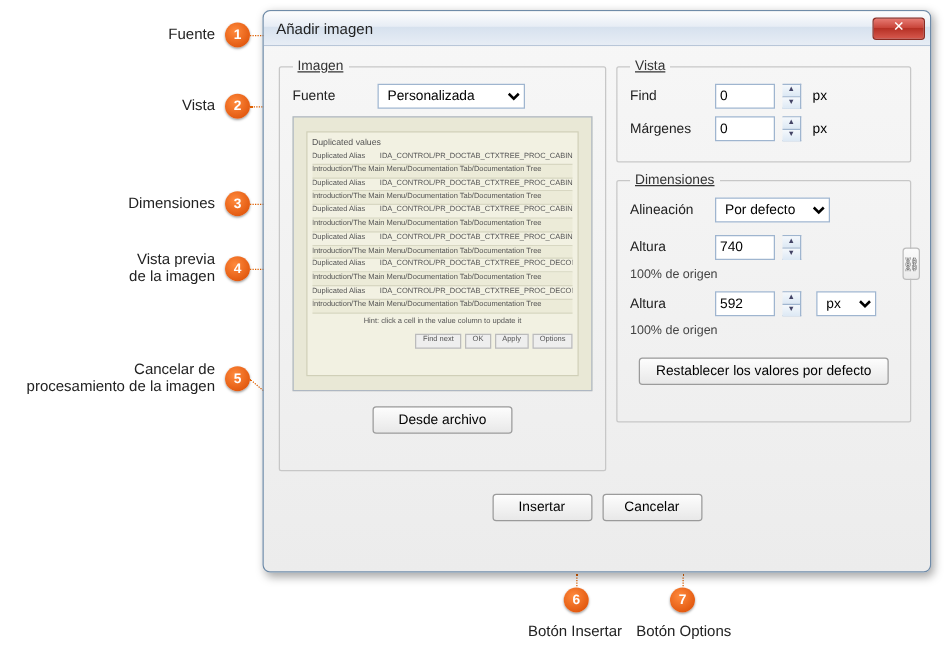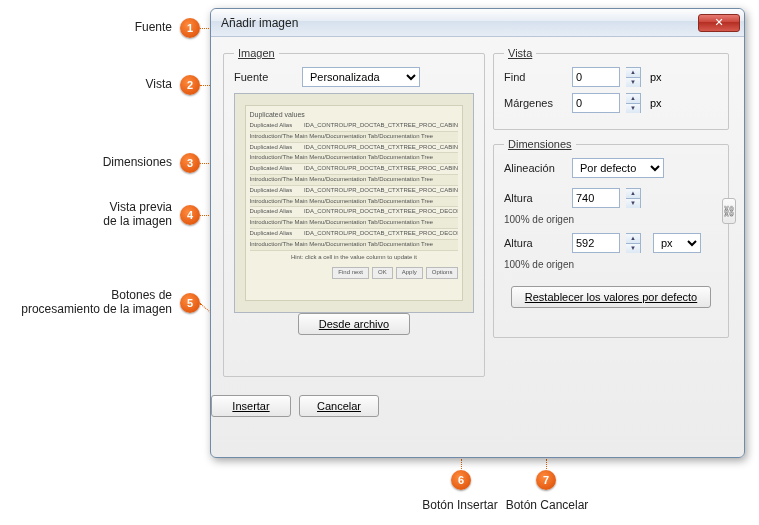--- a/index.html
+++ b/index.html
@@ -151,66 +151,65 @@
     font-size:6px; padding:1px 5px;
   }
   .btn {
     background: linear-gradient(#fdfdfd,#e8e8e8);
     border: 1px solid #9b9b9b;
     border-radius: 3px;
     height: 22px;
     font-size: 11px;
     padding: 0 10px;
     cursor: pointer;
-    text-decoration: underline;
   }
   .btn-row { display:flex; gap:8px; justify-content:center;}
   .sub-note { font-size:10px; color:#444; margin-top:2px;}
   .link-icon {
     width:14px; height:26px;
     border:1px solid #bcbcbc;
     border-radius:3px;
     background:linear-gradient(#fbfbfb,#eaeaea);
     display:flex; align-items:center; justify-content:center;
     font-size:11px; color:#555;
     position:absolute; right:-8px; top:48px;
   }
   .dim-group{position:relative;}
   .footer-btns {
-    display:flex; gap:8px; justify-content:flex-start;
+    display:flex; gap:8px; justify-content:center;
     padding: 8px 0 4px;
   }
 </style>
 </head>
 <body>
 
 <div class="ann-label" style="left:0;top:20px;width:172px">Fuente</div>
 <div class="ann-label" style="left:0;top:77px;width:172px">Vista</div>
 <div class="ann-label" style="left:0;top:155px;width:172px">Dimensiones</div>
 <div class="ann-label" style="left:0;top:200px;width:172px;white-space:pre-line">Vista previa
 de la imagen</div>
-<div class="ann-label" style="left:0;top:288px;width:172px;white-space:pre-line">Botones de
+<div class="ann-label" style="left:0;top:288px;width:172px;white-space:pre-line">Cancelar de
 procesamiento de la imagen</div>
 
 <div class="ann-bullet" style="left:180px;top:18px">1</div>
 <div class="ann-bullet" style="left:180px;top:75px">2</div>
 <div class="ann-bullet" style="left:180px;top:153px">3</div>
 <div class="ann-bullet" style="left:180px;top:205px">4</div>
 <div class="ann-bullet" style="left:180px;top:293px">5</div>
 
 <div class="ann-line" style="left:200px;top:28px;width:55px"></div>
 <div class="ann-line" style="left:200px;top:85px;width:60px"></div>
 <div class="ann-line" style="left:200px;top:163px;width:75px"></div>
 <div class="ann-line" style="left:200px;top:215px;width:95px"></div>
 <div class="ann-line" style="left:200px;top:303px;width:80px;transform:rotate(40deg);transform-origin:left center"></div>
 
 <div class="ann-bullet" style="left:451px;top:470px">6</div>
 <div class="ann-bullet" style="left:536px;top:470px">7</div>
 <div class="ann-label-bottom" style="left:415px;top:498px;width:90px">Botón Insertar</div>
-<div class="ann-label-bottom" style="left:502px;top:498px;width:90px">Botón Cancelar</div>
+<div class="ann-label-bottom" style="left:502px;top:498px;width:90px">Botón Options</div>
 <div class="ann-line" style="left:461px;top:459px;width:0;height:10px;border-top:none;border-left:1px dotted #e06000"></div>
 <div class="ann-line" style="left:546px;top:459px;width:0;height:10px;border-top:none;border-left:1px dotted #e06000"></div>
 
 <div class="dialog">
   <div class="titlebar">
     <span class="title">Añadir imagen</span>
     <div class="close-btn">
       <span>✕</span>
     </div>
   </div>
@@ -243,21 +242,21 @@
             <div class="prow odd">Introduction/The Main Menu/Documentation Tab/Documentation Tree</div>
             <div style="font-size:6px;margin-top:3px;text-align:center">Hint: click a cell in the value column to update it</div>
             <div class="footer">
               <div class="fb">Find next</div>
                 <div class="fb">OK</div>
                 <div class="fb">Apply</div>
                 <div class="fb">Options</div>
             </div>
           </div>
         </div>
-        <div class="btn-row" style="">
+        <div class="btn-row" style="margin-top:12px">
           <button class="btn" style="width:112px">Desde archivo</button>
         </div>
       </fieldset>
     </div>
 
     <div class="right-col">
       <fieldset class="group">
         <legend>Vista</legend>
         <div class="row">
           <span class="lbl">Find</span>

